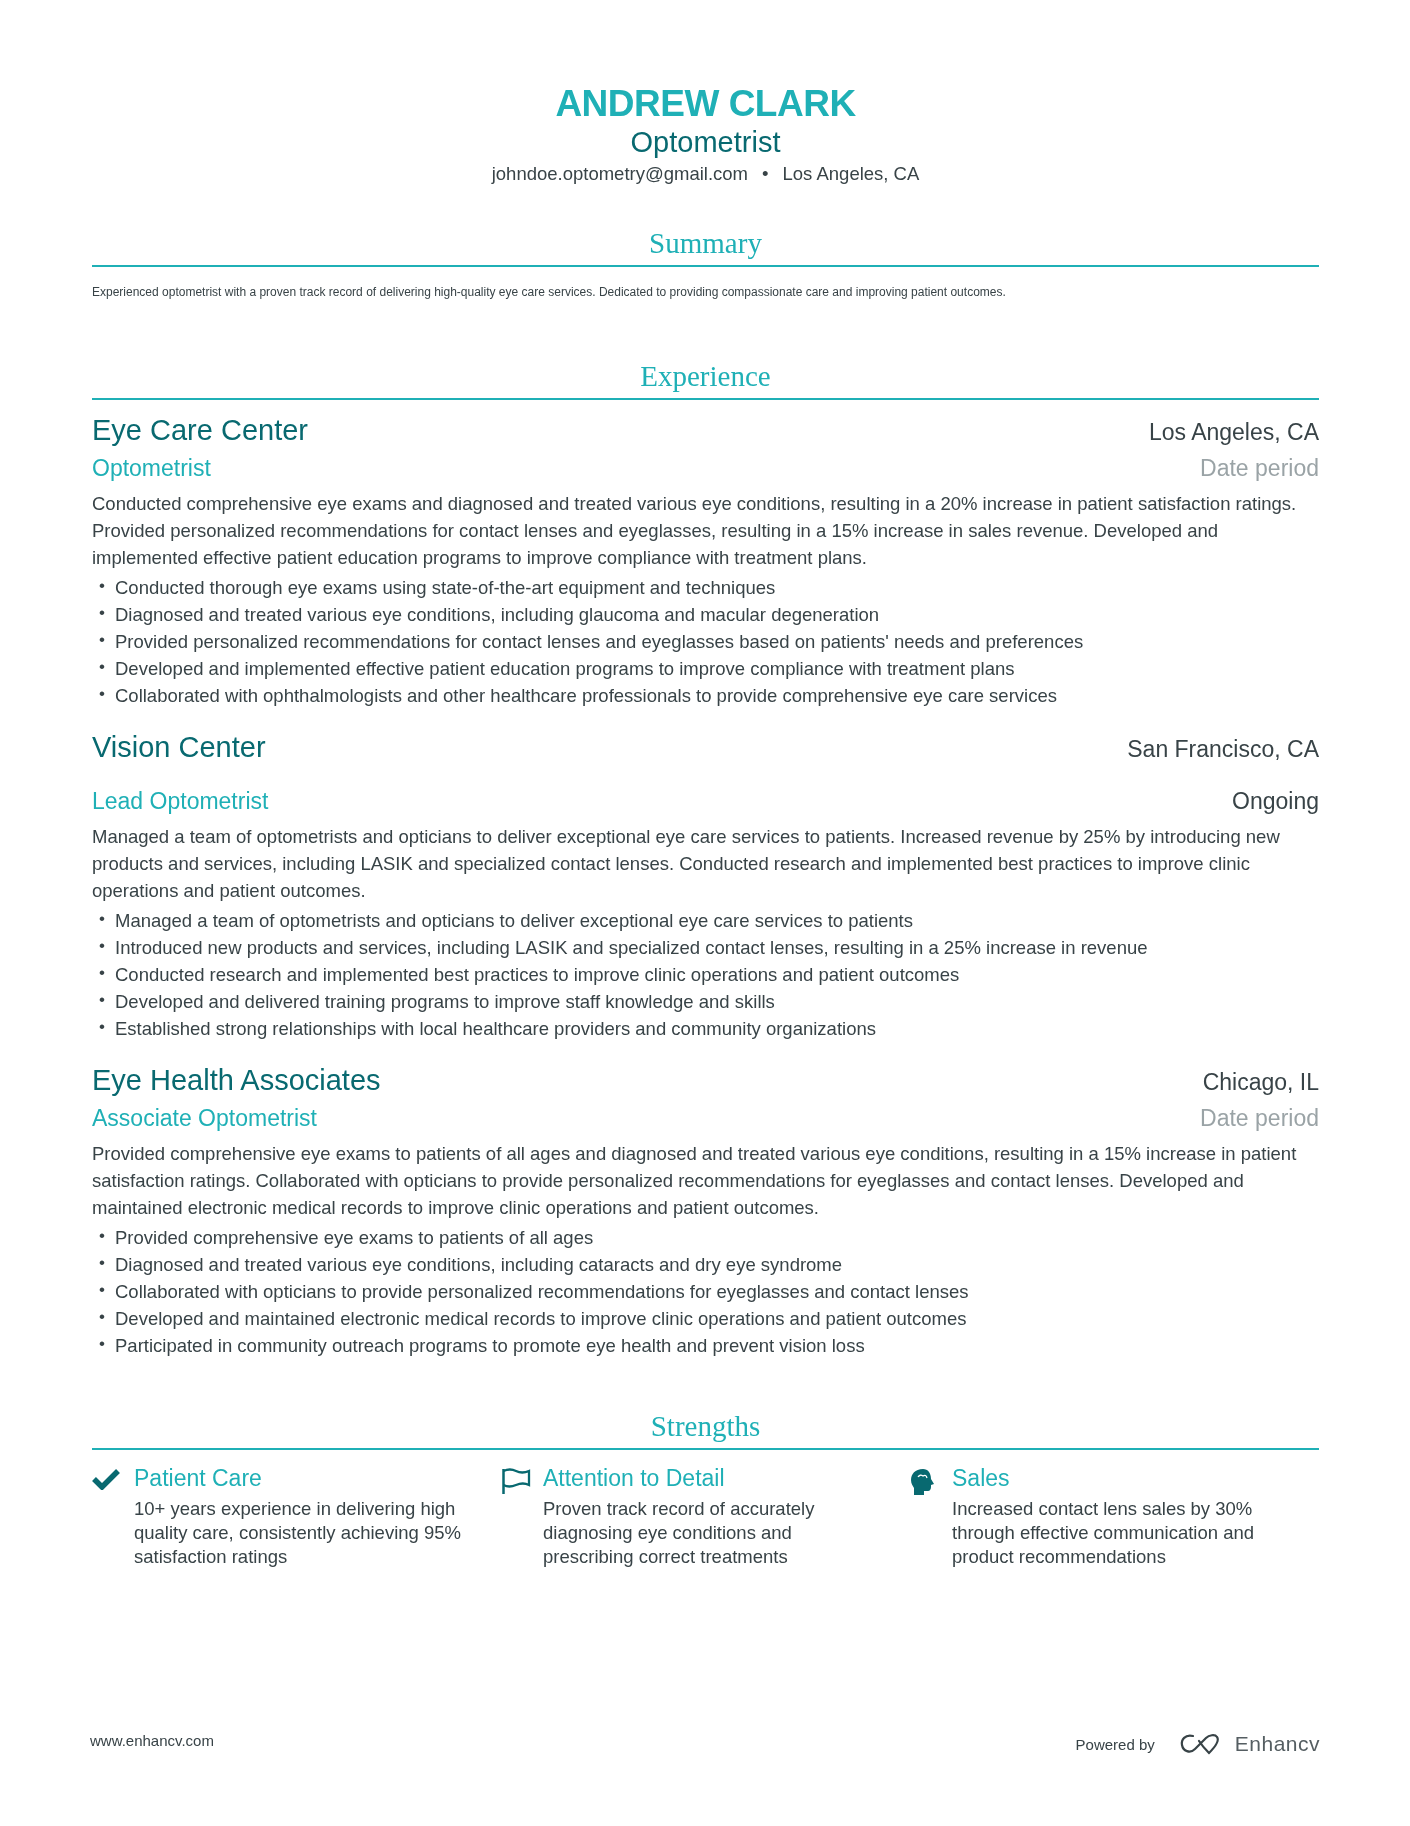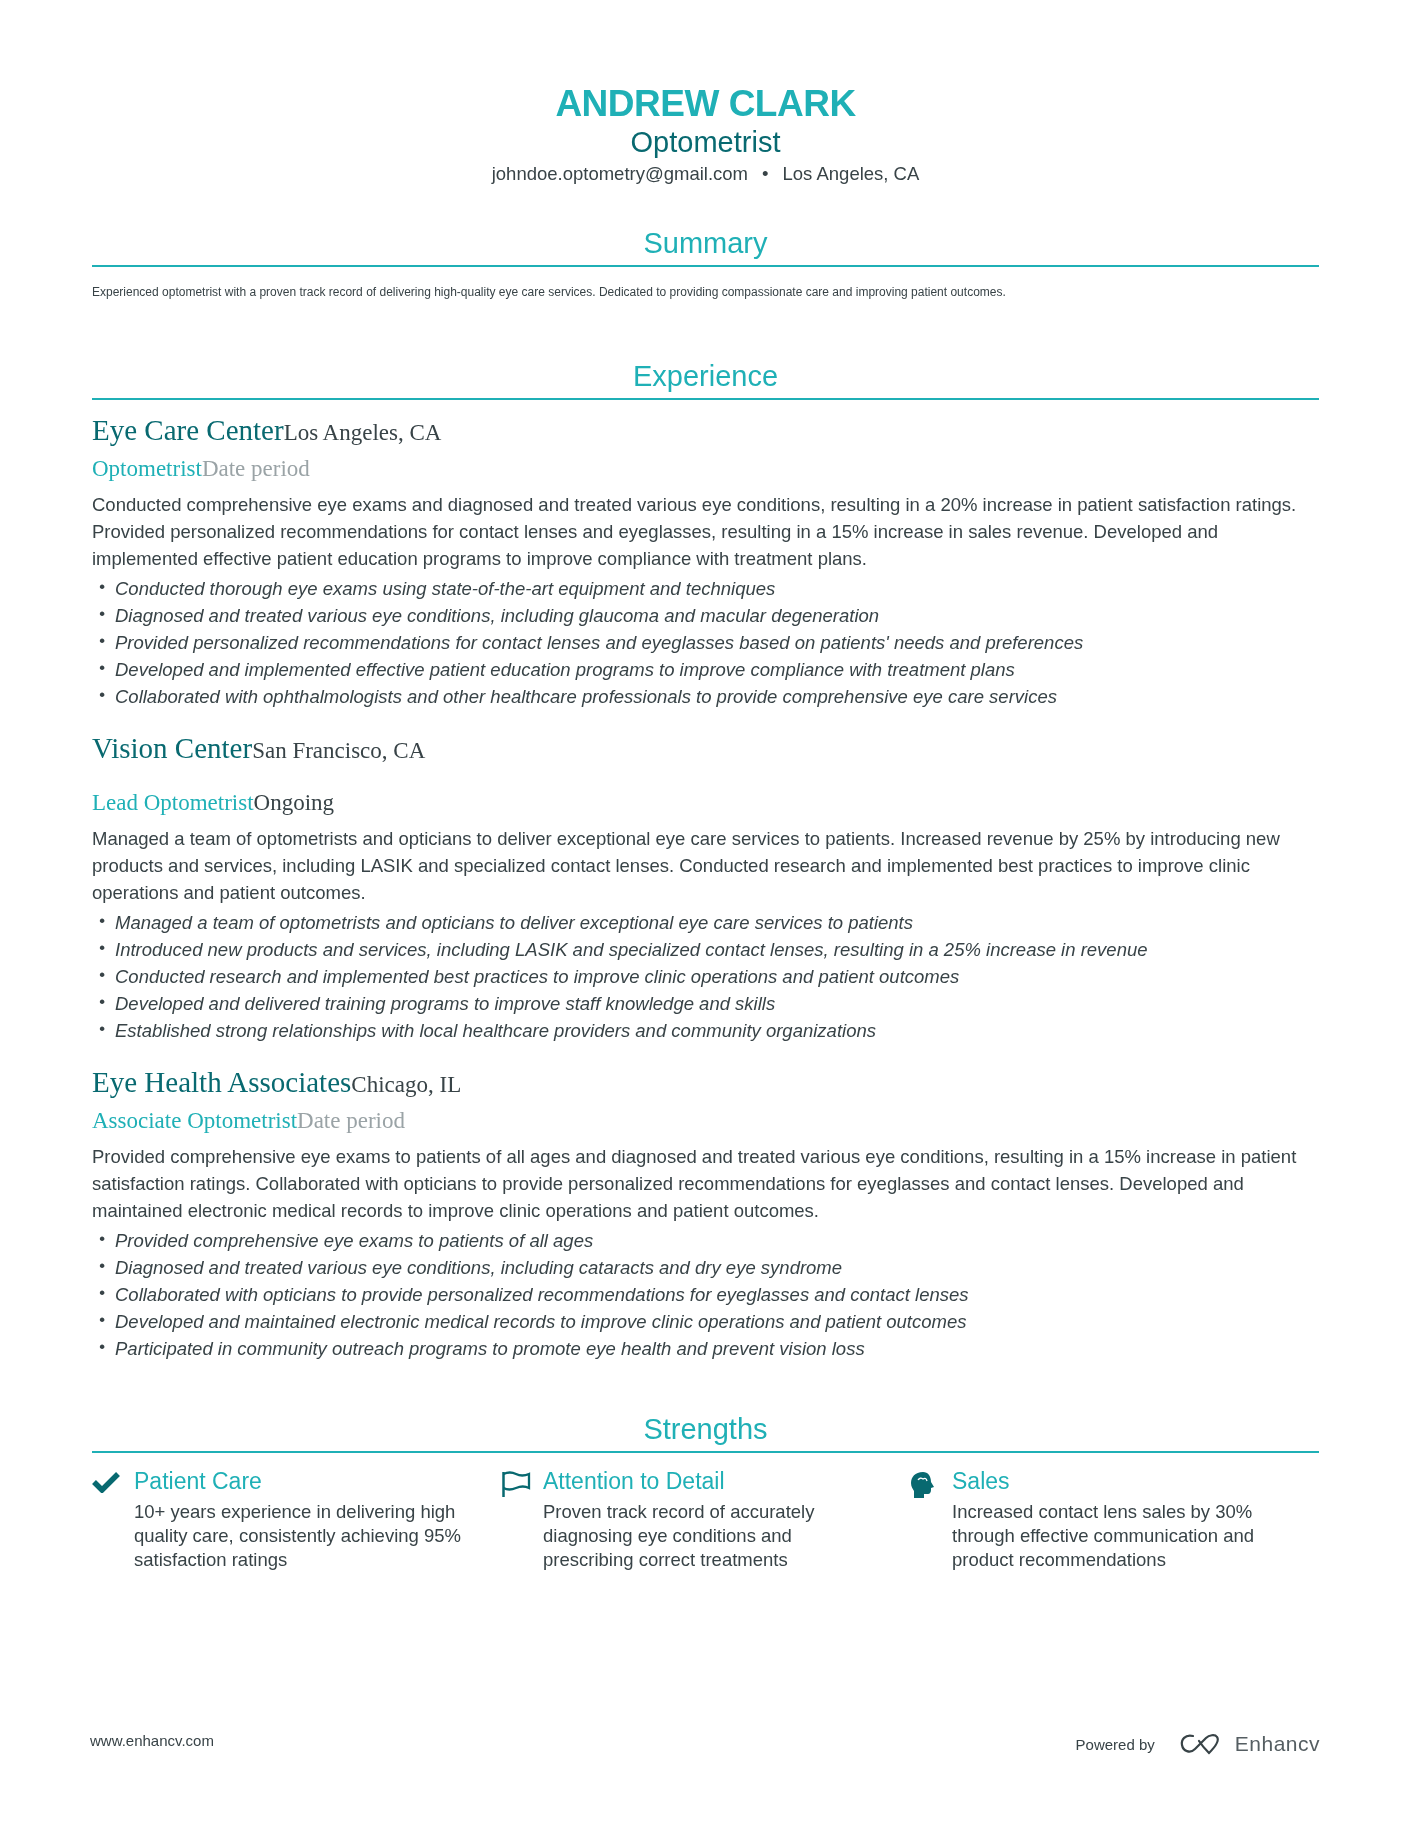--- a/index.html
+++ b/index.html
@@ -5,34 +5,34 @@
   html, body { margin:0; padding:0; background:#fff; }
   body { width:1410px; height:1826px; position:relative; overflow:hidden;
          font-family:"Liberation Sans", "DejaVu Sans", sans-serif; color:#384347; }
   .page { position:absolute; left:92px; width:1227px; top:0; }
   .header { text-align:center; padding-top:84px; }
   .name { font-size:37px; font-weight:bold; color:#1fb0b6; letter-spacing:-0.5px; line-height:40px; }
   .title { font-size:29px; color:#086970; line-height:36px; margin-top:0px; }
   .contact { font-size:18.5px; color:#384347; line-height:24px; margin-top:2px; }
   .contact .sep { margin:0 14px; }
   .section-head { text-align:center; font-size:29px; color:#1fb0b6; line-height:34px;
-                  border-bottom:2px solid #1fb0b6; padding-bottom:5px; }
+                  border-bottom:2px solid #1fb0b6; padding-bottom:5px;font-family:Liberation Serif, serif; }
   .summary-head { margin-top:40px; }
   .summary-text { font-size:12px; line-height:27px; margin-top:12px; }
   .exp-head { margin-top:53px; }
   .entry { margin-top:12px; }
   .entry + .entry { margin-top:20px; }
-  .row { display:flex; justify-content:flex-start; align-items:baseline;font-family:Liberation Serif, serif; }
+  .row { display:flex; justify-content:space-between; align-items:baseline; }
   .company { font-size:29px; color:#086970; line-height:36px; }
   .location { font-size:23px; color:#384347; line-height:36px; }
   .role { font-size:23px; color:#1fb0b6; line-height:36px; }
   .date { font-size:23px; color:#9aa3a6; line-height:36px; }
   .date.ongoing { color:#384347;margin-top:16px; }
   .desc { font-size:18.5px; line-height:27px; margin-top:4px; }
-  ul.bullets { list-style:none; margin:3px 0 0 0; padding:0;font-style:italic; }
+  ul.bullets { list-style:none; margin:3px 0 0 0; padding:0; }
   ul.bullets li { font-size:18.5px; line-height:27px; padding-left:23px; position:relative; }
   ul.bullets li::before { content:"•"; position:absolute; left:7px; top:-2px; font-size:17px; }
   .str-head { margin-top:50px; }
   .strengths { display:flex; margin-top:12px; }
   .str { width:427px; display:flex; }
   .str-icon { width:42px; flex:none; padding-top:6px; }
   .str-title { font-size:23px; color:#1fb0b6; line-height:32px; }
   .str-text { font-size:18.5px; line-height:24px; margin-top:3px; width:330px; }
   .footer { position:absolute; top:1732px; left:90px; right:90px; display:flex; justify-content:space-between; }
   .footer-url { font-size:15px; color:#384347; }

